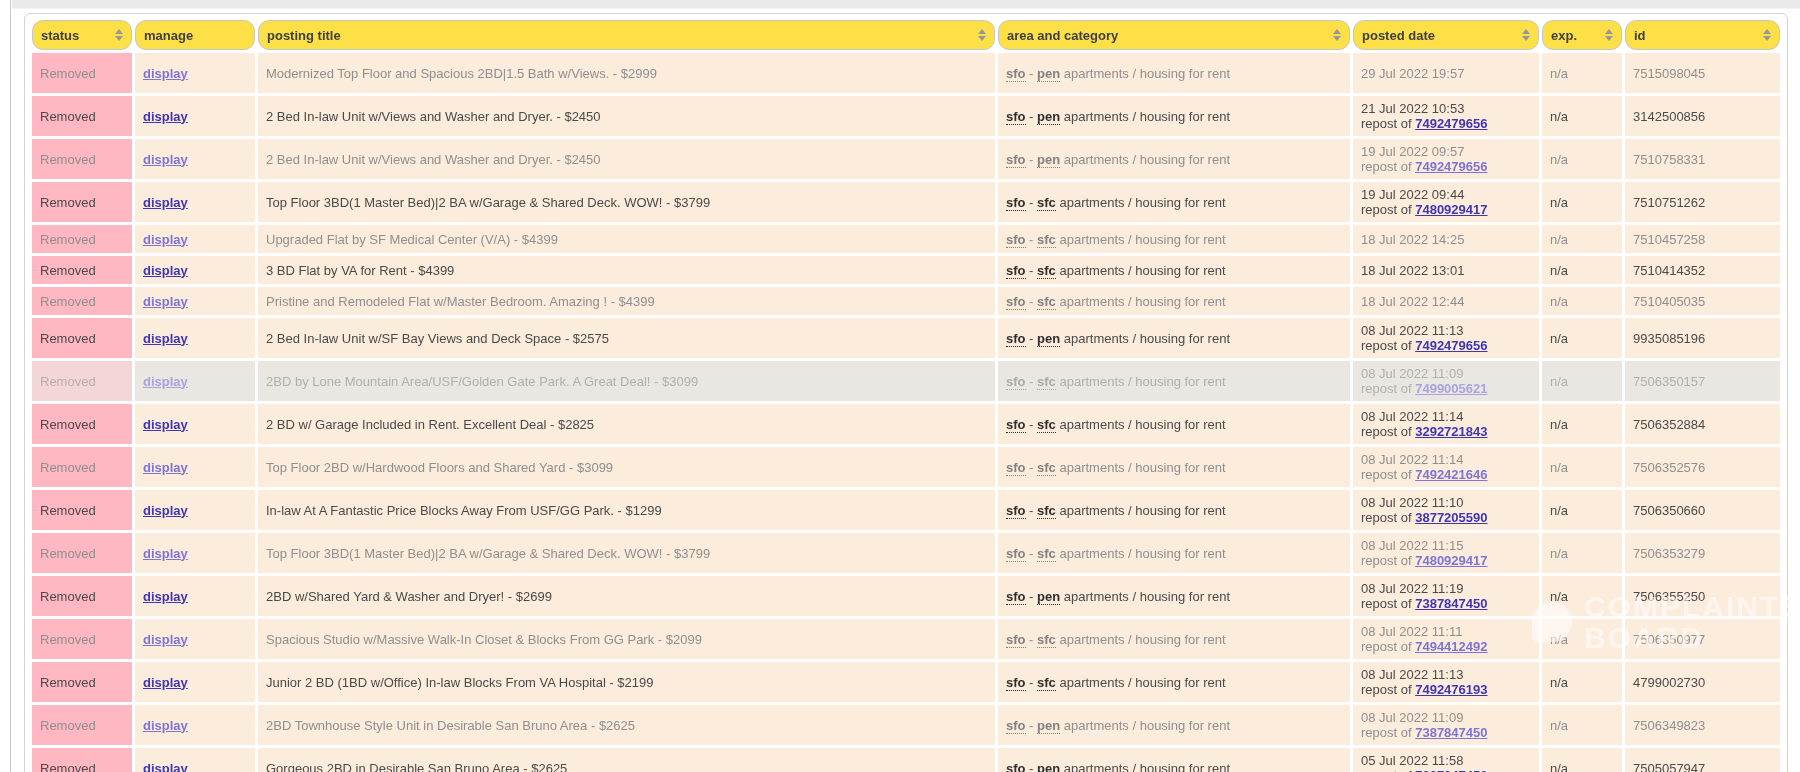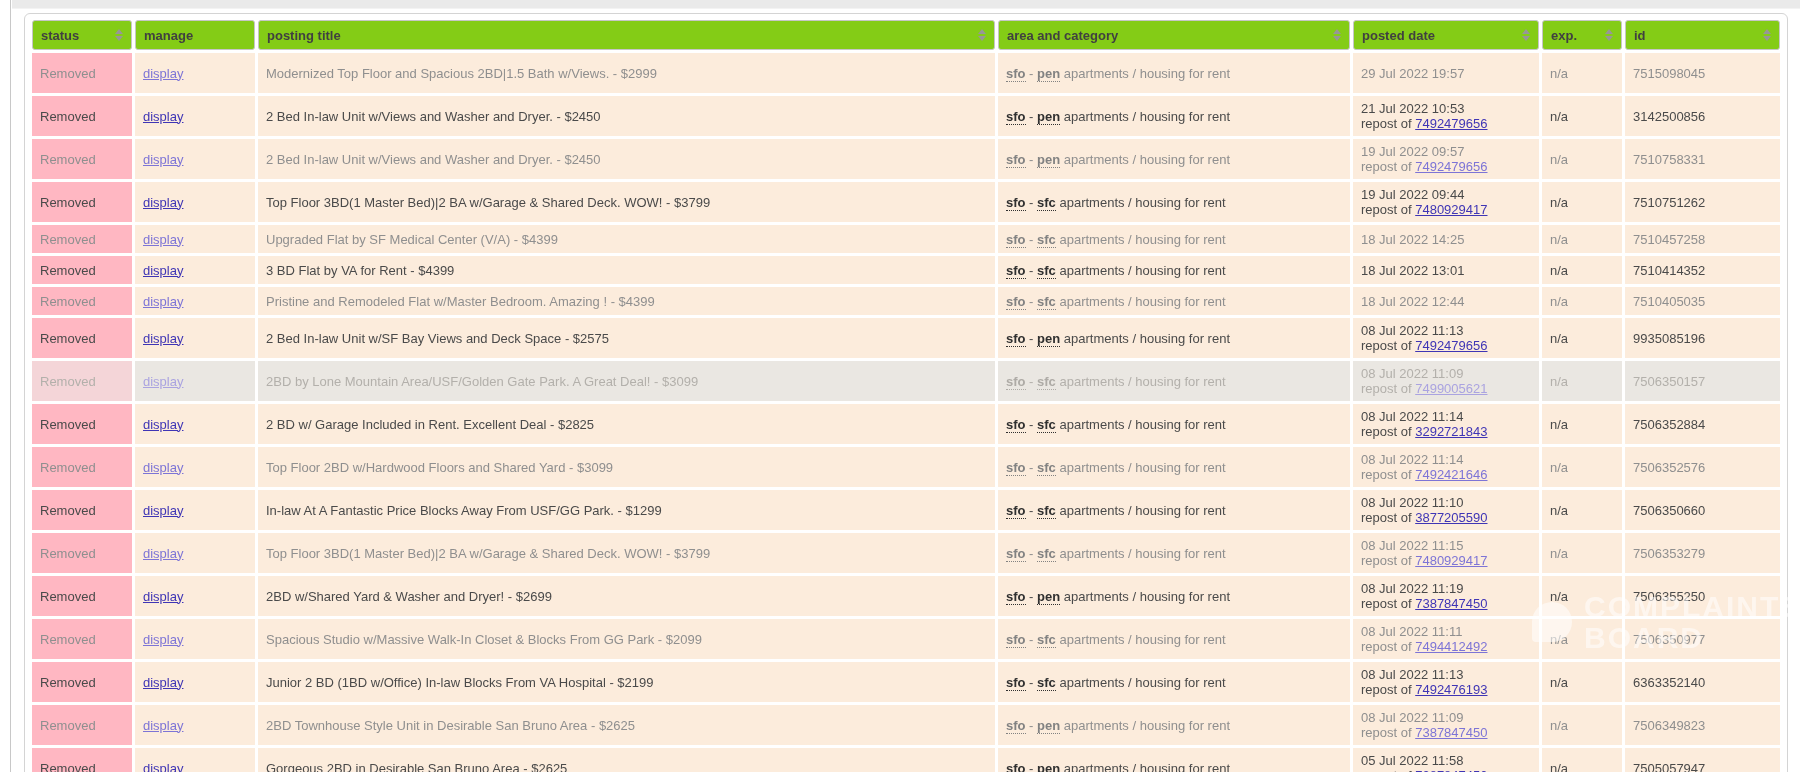--- a/index.html
+++ b/index.html
@@ -9,34 +9,34 @@
   }
   .top-strip{position:absolute;left:12px;top:0;right:0;height:8px;background:#eaeaea;border-bottom:1px solid #f3f3f3;}
   .left-rule{position:absolute;left:10px;top:0;width:1px;height:772px;background:#c8c8c8;}
   .table-wrap{
     position:absolute;left:24px;top:13px;width:1764px;height:860px;
     background:#fff;border:1px solid #d4d4d4;border-radius:6px;
     padding:3px 4px;box-sizing:border-box;
   }
   table{border-collapse:separate;border-spacing:3px 3px;width:100%;table-layout:fixed;font-size:13px;}
   th{
-    background:#84cc16;border:1px solid #c6c6c6;border-radius:3px;
+    background:#fde047;border:1px solid #c6c6c6;border-radius:11px;
     padding:3px 8px;text-align:left;font-weight:bold;color:#404040;height:22px;
     vertical-align:middle;cursor:pointer;
   }
   .th-inner{display:flex;align-items:center;justify-content:space-between;}
   .sort{display:inline-flex;flex-direction:column;gap:2px;margin-left:6px;}
   .sort i{display:block;width:0;height:0;border-left:4px solid transparent;border-right:4px solid transparent;}
   .sort .up{border-bottom:5px solid #979797;}
   .sort .dn{border-top:5px solid #979797;}
   td{background:#fcecdc;padding:1px 8px;height:38px;vertical-align:middle;overflow:hidden;white-space:nowrap;}
   tr.compact td{height:26px;}
   td.c-status{background:#ffb7c2;}
   td.c-date{line-height:15px;}
-  a{text-decoration:underline;cursor:pointer;}
+  a{text-decoration:underline;cursor:pointer;font-weight:bold;}
   tr.strong td{color:#4a4a4a;}
   tr.dim td{color:#8f8f8f;}
   tr.strong a{color:#3f35b5;}
   tr.dim a{color:#7d74d6;}
   .ab{font-weight:bold;border-bottom:1px dotted currentColor;margin-top:40px;}
   tr.strong .ab{color:#303030;}
   tr.dim .ab{color:#828282;}
   tr.muted td{background:#eae7e2;color:#b3b0ab;}
   tr.muted td.c-status{background:#f4d5d8;}
   tr.muted a{color:#aaa3e0;}
@@ -308,21 +308,21 @@
         <tr class="strong">
           <td class="c-status">Removed</td>
           <td class="c-manage"><a href="#">display</a></td>
           <td class="c-title">Junior 2 BD (1BD w/Office) In-law Blocks From VA Hospital - $2199</td>
           <td class="c-area"><span class="ab">sfo</span> - <span class="ab">sfc</span> apartments / housing for rent</td>
           <td class="c-date">
             <div>08 Jul 2022 11:13</div>
             <div>repost of <a href="#">7492476193</a></div>
           </td>
           <td class="c-exp">n/a</td>
-          <td class="c-id">6363352140</td>
+          <td class="c-id">4799002730</td>
         </tr>
         <tr class="dim">
           <td class="c-status">Removed</td>
           <td class="c-manage"><a href="#">display</a></td>
           <td class="c-title">2BD Townhouse Style Unit in Desirable San Bruno Area - $2625</td>
           <td class="c-area"><span class="ab">sfo</span> - <span class="ab">pen</span> apartments / housing for rent</td>
           <td class="c-date">
             <div>08 Jul 2022 11:09</div>
             <div>repost of <a href="#">7387847450</a></div>
           </td>

